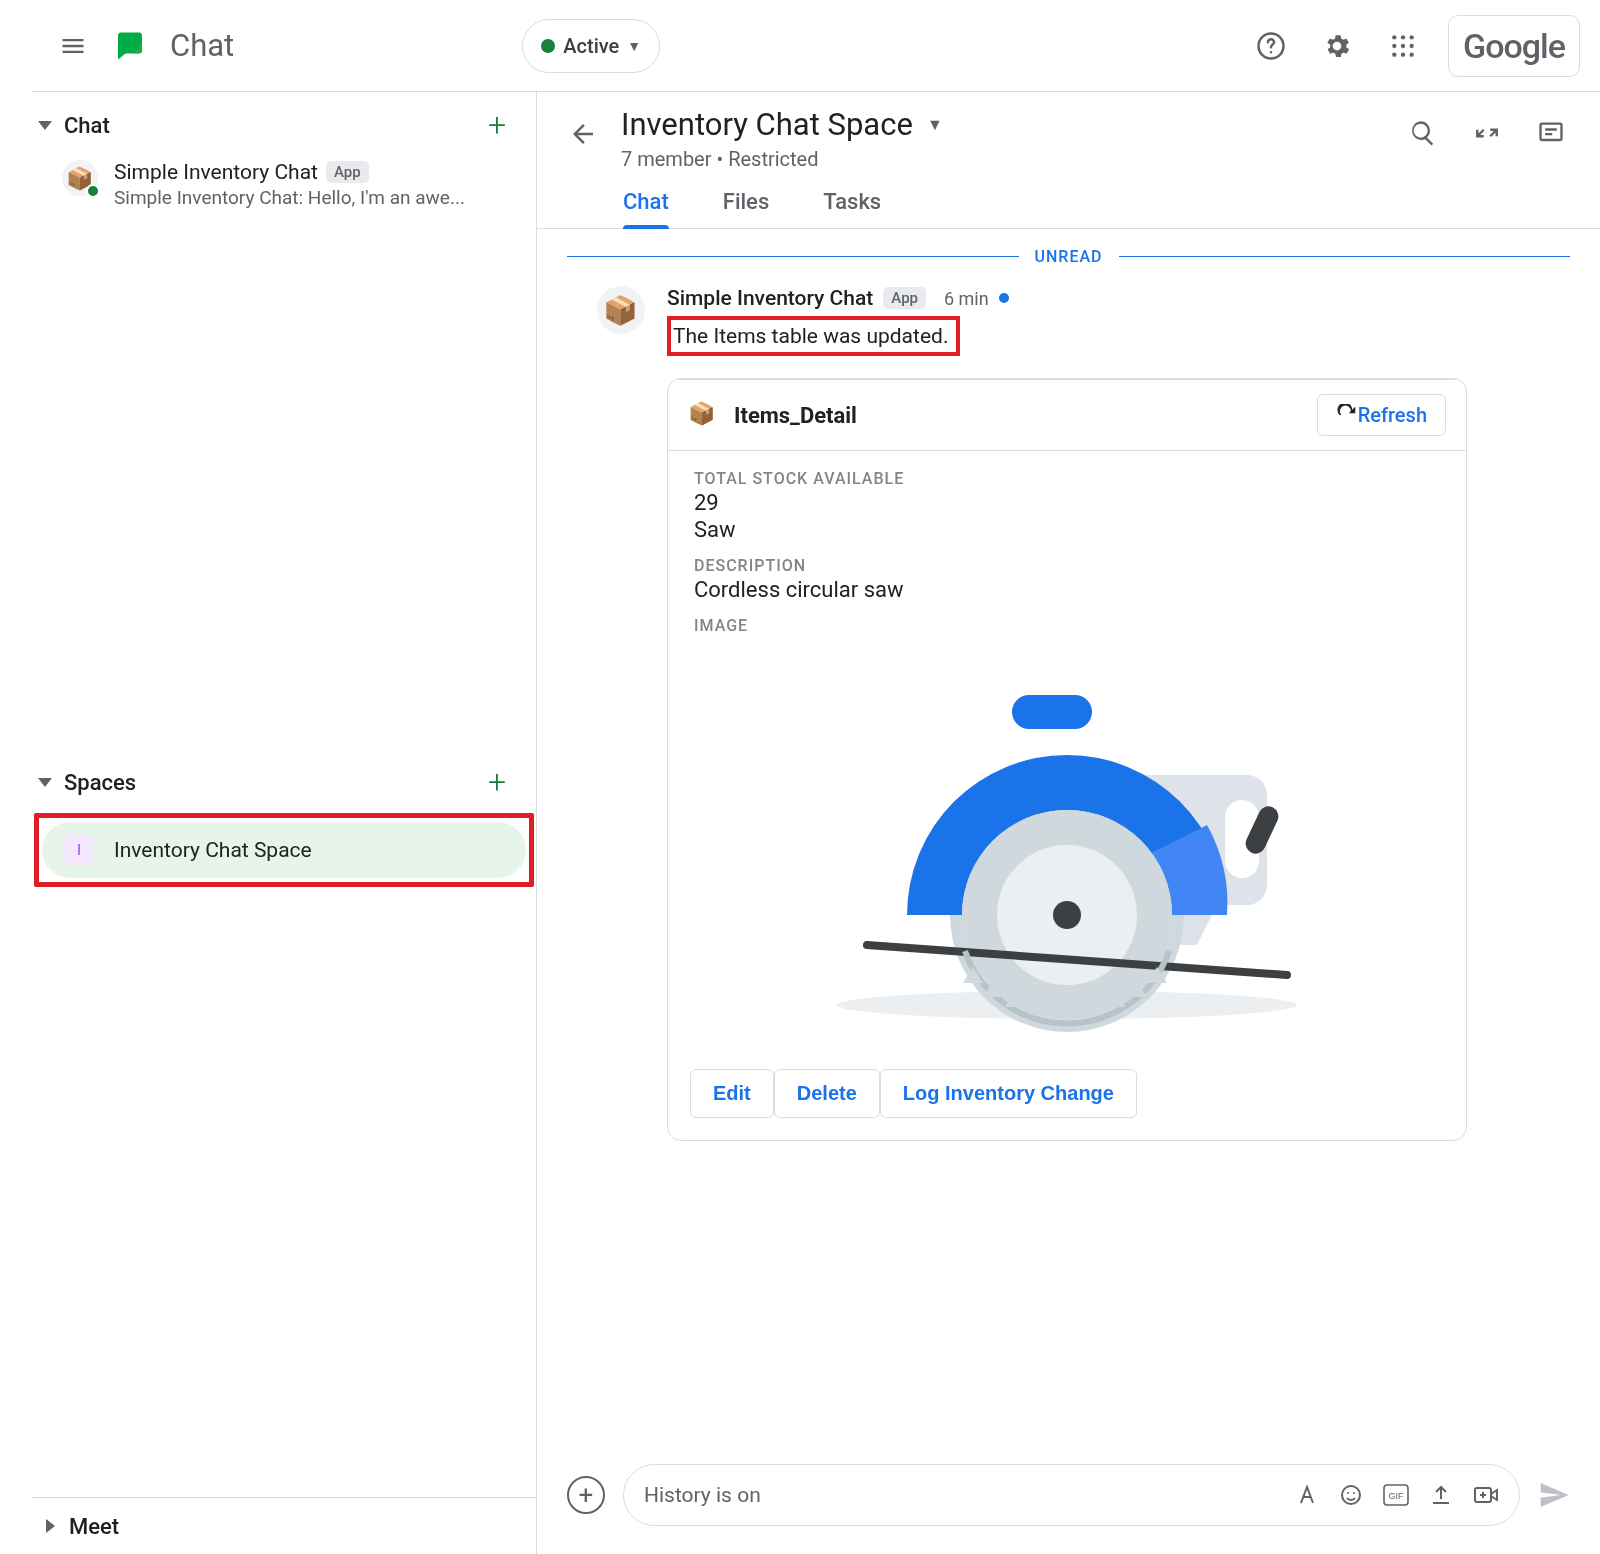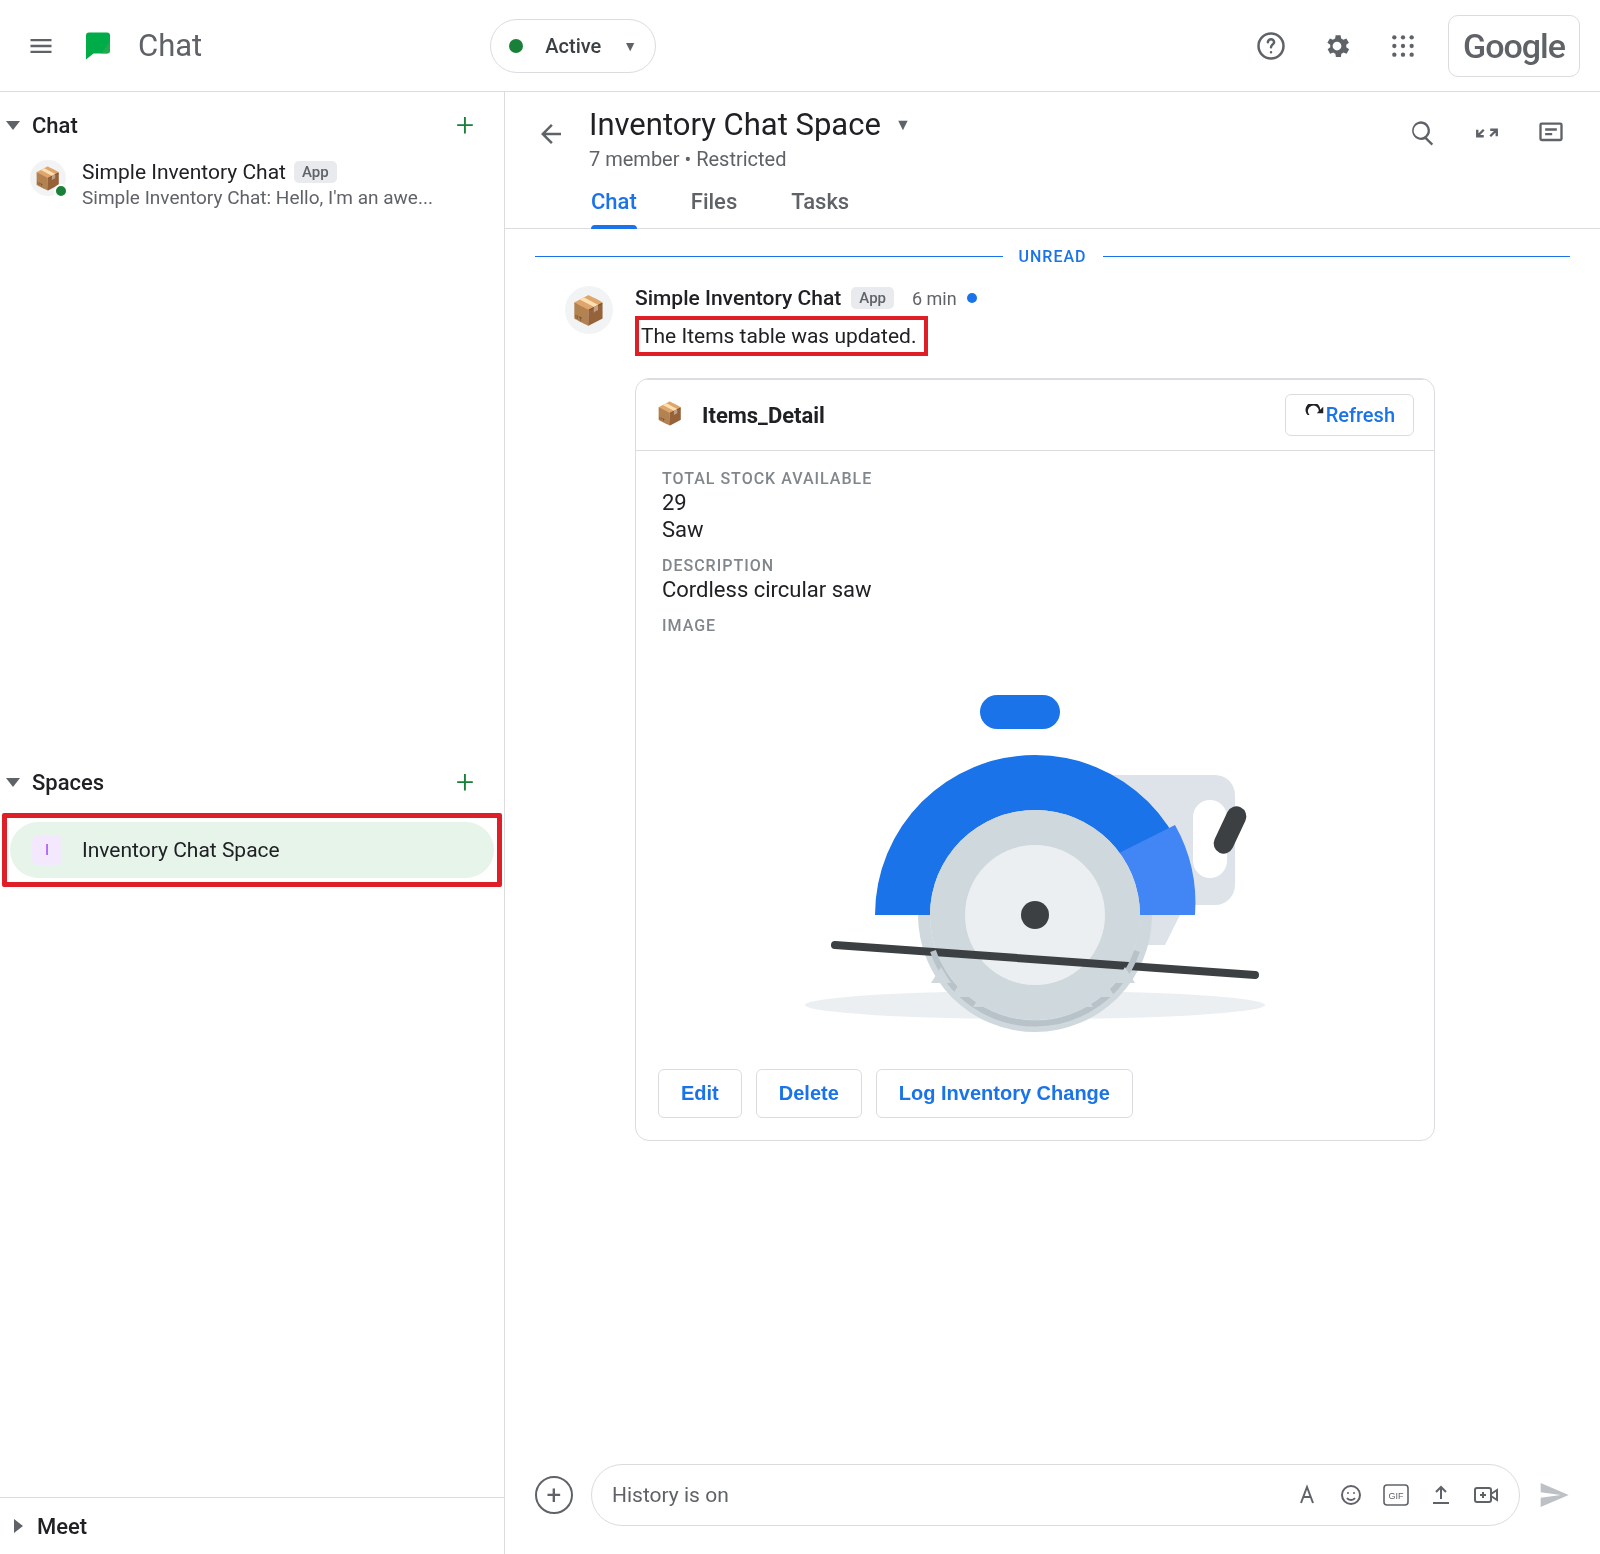--- a/index.html
+++ b/index.html
@@ -1,27 +1,27 @@
 <!DOCTYPE html>
 <html><head>
 <meta charset="utf-8">
 <style>
 * { box-sizing: border-box; margin: 0; padding: 0; }
 body { font-family: 'Google Sans', Roboto, Arial, sans-serif; color: #202124; background: #fff; width: 1600px; height: 1554px; overflow: hidden; }
-.app { display: flex; flex-direction: column; height: 100%; }
+.app { display: flex; flex-direction: column; height: 100%; margin-left: 32px; }
 
 
 .topbar { display: flex; align-items: center; height: 92px; border-bottom: 1px solid #dadce0; padding: 0 20px; gap: 16px; }
 .hamburger { width: 48px; height: 48px; display:flex; align-items:center; justify-content:center; cursor:pointer; }
 .chat-logo { width: 40px; height: 40px; display:flex; align-items:center; justify-content:center; }
 .chat-title { font-size: 31px; color:#5f6368; margin-left: 4px; }
 .spacer { flex: 0 0 auto; width: 210px; }
 .search-box { display:flex; align-items:center; background:#f1f3f4; border-radius: 10px; height: 65px; width: 460px; padding: 0 20px; gap: 20px; }
 .search-box input { border:none; background:transparent; font-size: 23px; color:#5f6368; outline:none; width:100%; }
-.status-pill { display:flex; align-items:center; gap:22px; border:1px solid #dadce0; border-radius: 28px; height: 54px; padding: 0 18px; margin-left: 46px; cursor:pointer; }
+.status-pill { display:flex; align-items:center; gap:8px; border:1px solid #dadce0; border-radius: 28px; height: 54px; padding: 0 18px; margin-left: 46px; cursor:pointer; }
 .status-dot { width: 14px; height:14px; border-radius:50%; background:#188038; }
 .status-pill span.lbl { font-size: 20px; color:#3c4043; font-weight:500; }
 .dropdown-caret { color:#5f6368; font-size:14px; }
 .topbar-right { margin-left:auto; display:flex; align-items:center; gap: 24px; }
 .icon-btn { width:42px; height:42px; display:flex; align-items:center; justify-content:center; cursor:pointer; color:#5f6368; }
 .google-logo { font-size: 34px; font-weight:500; letter-spacing:-1px; border:1px solid #dadce0; border-radius:10px; padding: 10px 14px; color:#5f6368; }
 
 
 .main { display:flex; flex:1; min-height:0; }
 .sidebar { width: 505px; border-right:1px solid #dadce0; display:flex; flex-direction:column; padding-top: 8px; overflow:hidden; }
@@ -86,21 +86,21 @@
 .card-title { font-size:22px; font-weight:700; flex:1; }
 .refresh-btn { display:flex; align-items:center; border:1px solid #dadce0; border-radius:6px; padding: 8px 18px; color:#1a73e8; font-size:20px; font-weight:500; cursor:pointer; }
 .card-fields { padding: 18px 26px 10px; }
 .field-label { font-size:16px; color:#80868b; letter-spacing:1px; font-weight:500; margin-top: 14px; }
 .field-label:first-child { margin-top:0; }
 .field-value { font-size:22px; color:#202124; margin-top:2px; }
 
 .card-image-area { padding: 10px 30px 20px; display:flex; justify-content:center; }
 .saw-svg { width: 560px; height: 380px; }
 
-.card-actions { padding: 14px 22px 22px; display:flex; gap: 14px; }
+.card-actions { padding: 14px 22px 22px; display:flex; gap: 0; }
 .action-btn { border:1px solid #dadce0; border-radius:6px; padding: 12px 22px; color:#1a73e8; font-size:20px; font-weight:700; background:#fff; cursor:pointer; }
 
 
 .composer-row { display:flex; align-items:center; gap: 18px; padding: 14px 30px 28px 30px; border-top: none; }
 .plus-circle { width:38px; height:38px; border:2px solid #5f6368; border-radius:50%; display:flex; align-items:center; justify-content:center; color:#5f6368; font-size:26px; cursor:pointer; }
 .composer { flex:1; border:1px solid #dadce0; border-radius: 34px; height:62px; display:flex; align-items:center; padding: 0 20px; }
 .composer-hint { font-size:21px; color:#5f6368; flex:1; }
 .composer-icons { display:flex; gap: 20px; align-items:center; }
 .composer-icons .ic { color:#5f6368; cursor:pointer; }
 .send-btn { color:#bdc1c6; font-size:26px; cursor:pointer; }

